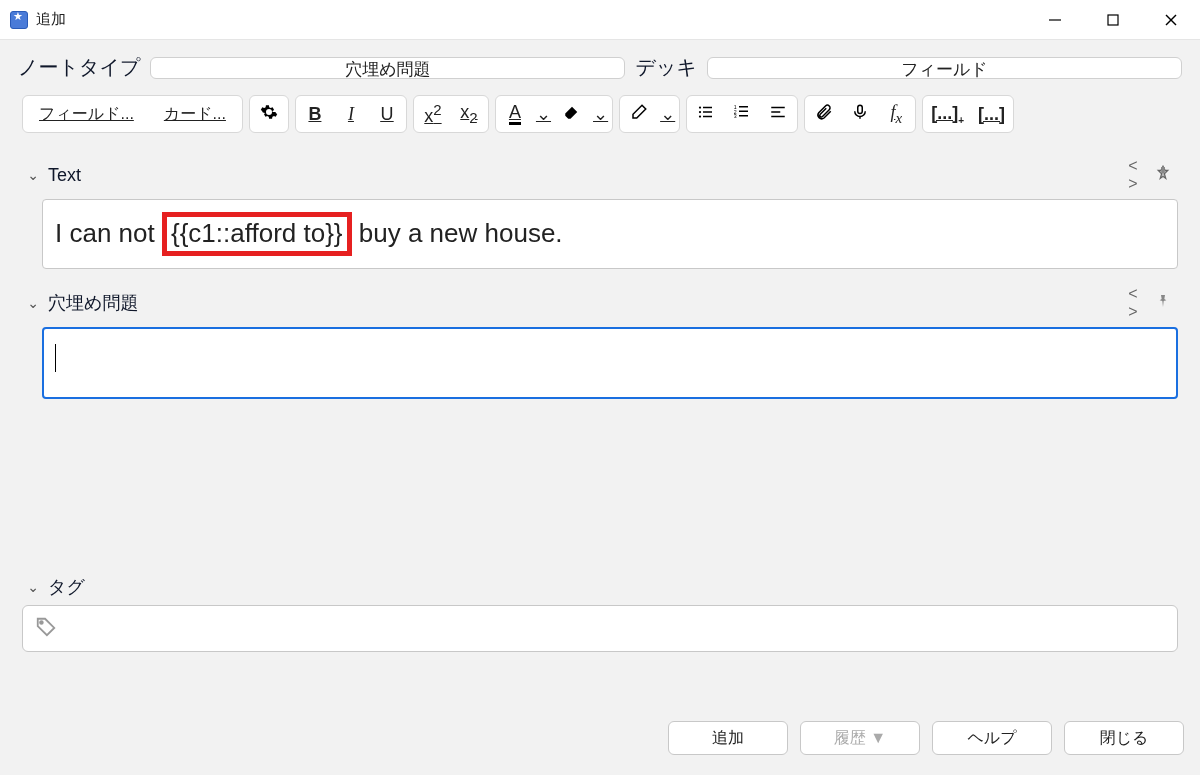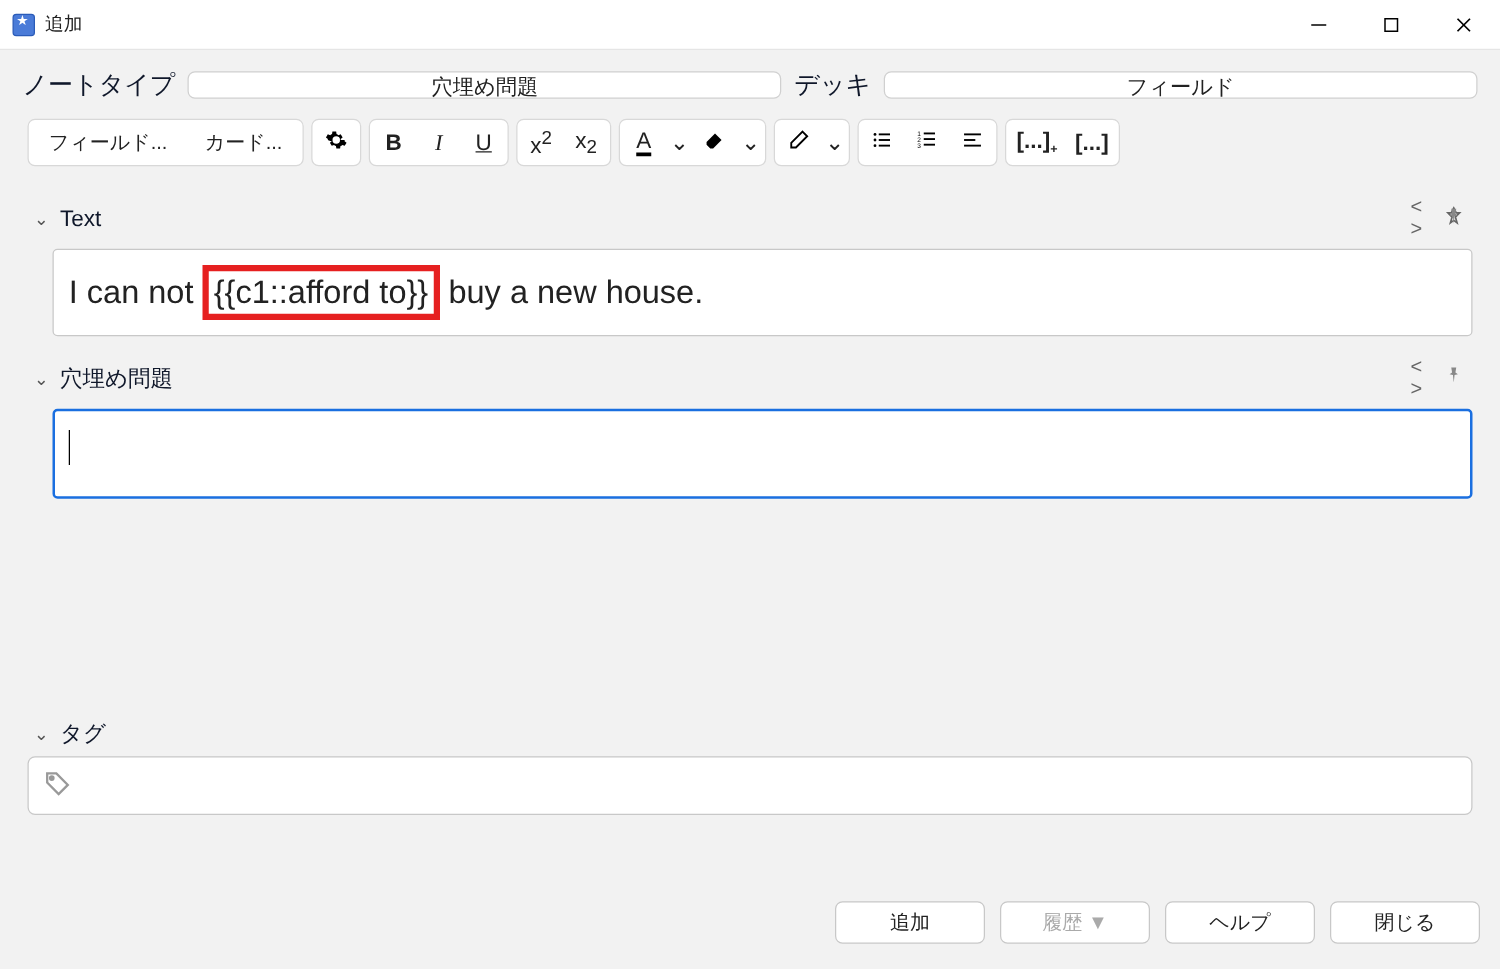--- a/index.html
+++ b/index.html
@@ -15,21 +15,21 @@
 .titlebar .win-btn { width: 58px; display: flex; align-items: center; justify-content: center; font-size: 16px; }
 .titlebar .win-btn svg { width: 14px; height: 14px; }
 
 
 .selectors { display: flex; align-items: center; gap: 10px; padding: 14px 18px 10px 18px; }
 .selectors .lbl { font-size: 20px; color: #0f172a; }
 .selectors .sel-btn { flex: 1; background: #fff; border: 1px solid #d0d0d0; border-radius: 6px; height: 22px; display: flex; align-items: flex-start; justify-content: center; font-size: 17px; }
 #deck-btn { flex: 1; }
 
 
-.toolbar { display: flex; align-items: center; gap: 6px; padding: 4px 8px 10px 22px; flex-wrap: wrap; }
+.toolbar { display: flex; align-items: center; gap: 6px; padding: 4px 8px 10px 22px; flex-wrap: wrap; text-decoration: underline; }
 .tgroup { display: flex; gap: 2px; border: 1px solid #d8d8d8; border-radius: 6px; background: #fff; padding: 2px; }
 .tbtn { min-width: 34px; height: 32px; background: #fff; border: none; border-radius: 4px; display: flex; align-items: center; justify-content: center; font-size: 18px; padding: 0 6px; }
 .tbtn.wide { padding: 0 14px; font-size: 16px; }
 .tbtn.narrow { min-width: 18px; padding: 0 2px; }
 .tbtn svg { width: 18px; height: 18px; }
 .color-underline { border-bottom: 3px solid #000; padding-bottom: 1px; line-height: 1; }
 
 
 .fields { padding: 8px 22px 0 22px; }
 .field-header { display: flex; align-items: center; gap: 8px; padding: 6px 4px; }
@@ -172,20 +172,36 @@
                 <rect x="8" y="16" width="12" height="2"></rect>
               </svg></span>
     </div>
     <div class="tbtn">
       <span><svg viewBox="0 0 24 24" fill="#000">
                 <rect x="3" y="5" width="18" height="2"></rect>
                 <rect x="3" y="11" width="12" height="2"></rect>
                 <rect x="3" y="17" width="18" height="2"></rect>
               </svg></span>
     </div>
+  </div>
+  <div class="tgroup">
+    <div class="tbtn">
+      <span><svg viewBox="0 0 24 24" fill="none" stroke="#000" stroke-width="2">
+                <path d="M21 11l-9 9a5 5 0 01-7-7l9-9a3.5 3.5 0 015 5l-9 9a2 2 0 01-3-3l8-8"></path>
+              </svg></span>
+    </div>
+    <div class="tbtn">
+      <span><svg viewBox="0 0 24 24" fill="none" stroke="#000" stroke-width="2">
+                <rect x="9" y="3" width="6" height="11" rx="3"></rect>
+                <path d="M5 11a7 7 0 0014 0M12 18v3"></path>
+              </svg></span>
+    </div>
+    <div class="tbtn">
+            <span style="font-style:italic;font-family:serif">f<sub>x</sub></span>
+          </div>
   </div>
   <div class="tgroup">
     <div class="tbtn">
             <span style="font-weight:bold">[...]<sub style="font-size:10px">+</sub></span>
           </div>
     <div class="tbtn">
             <span style="font-weight:bold">[...]</span>
           </div>
   </div>
 </div>

